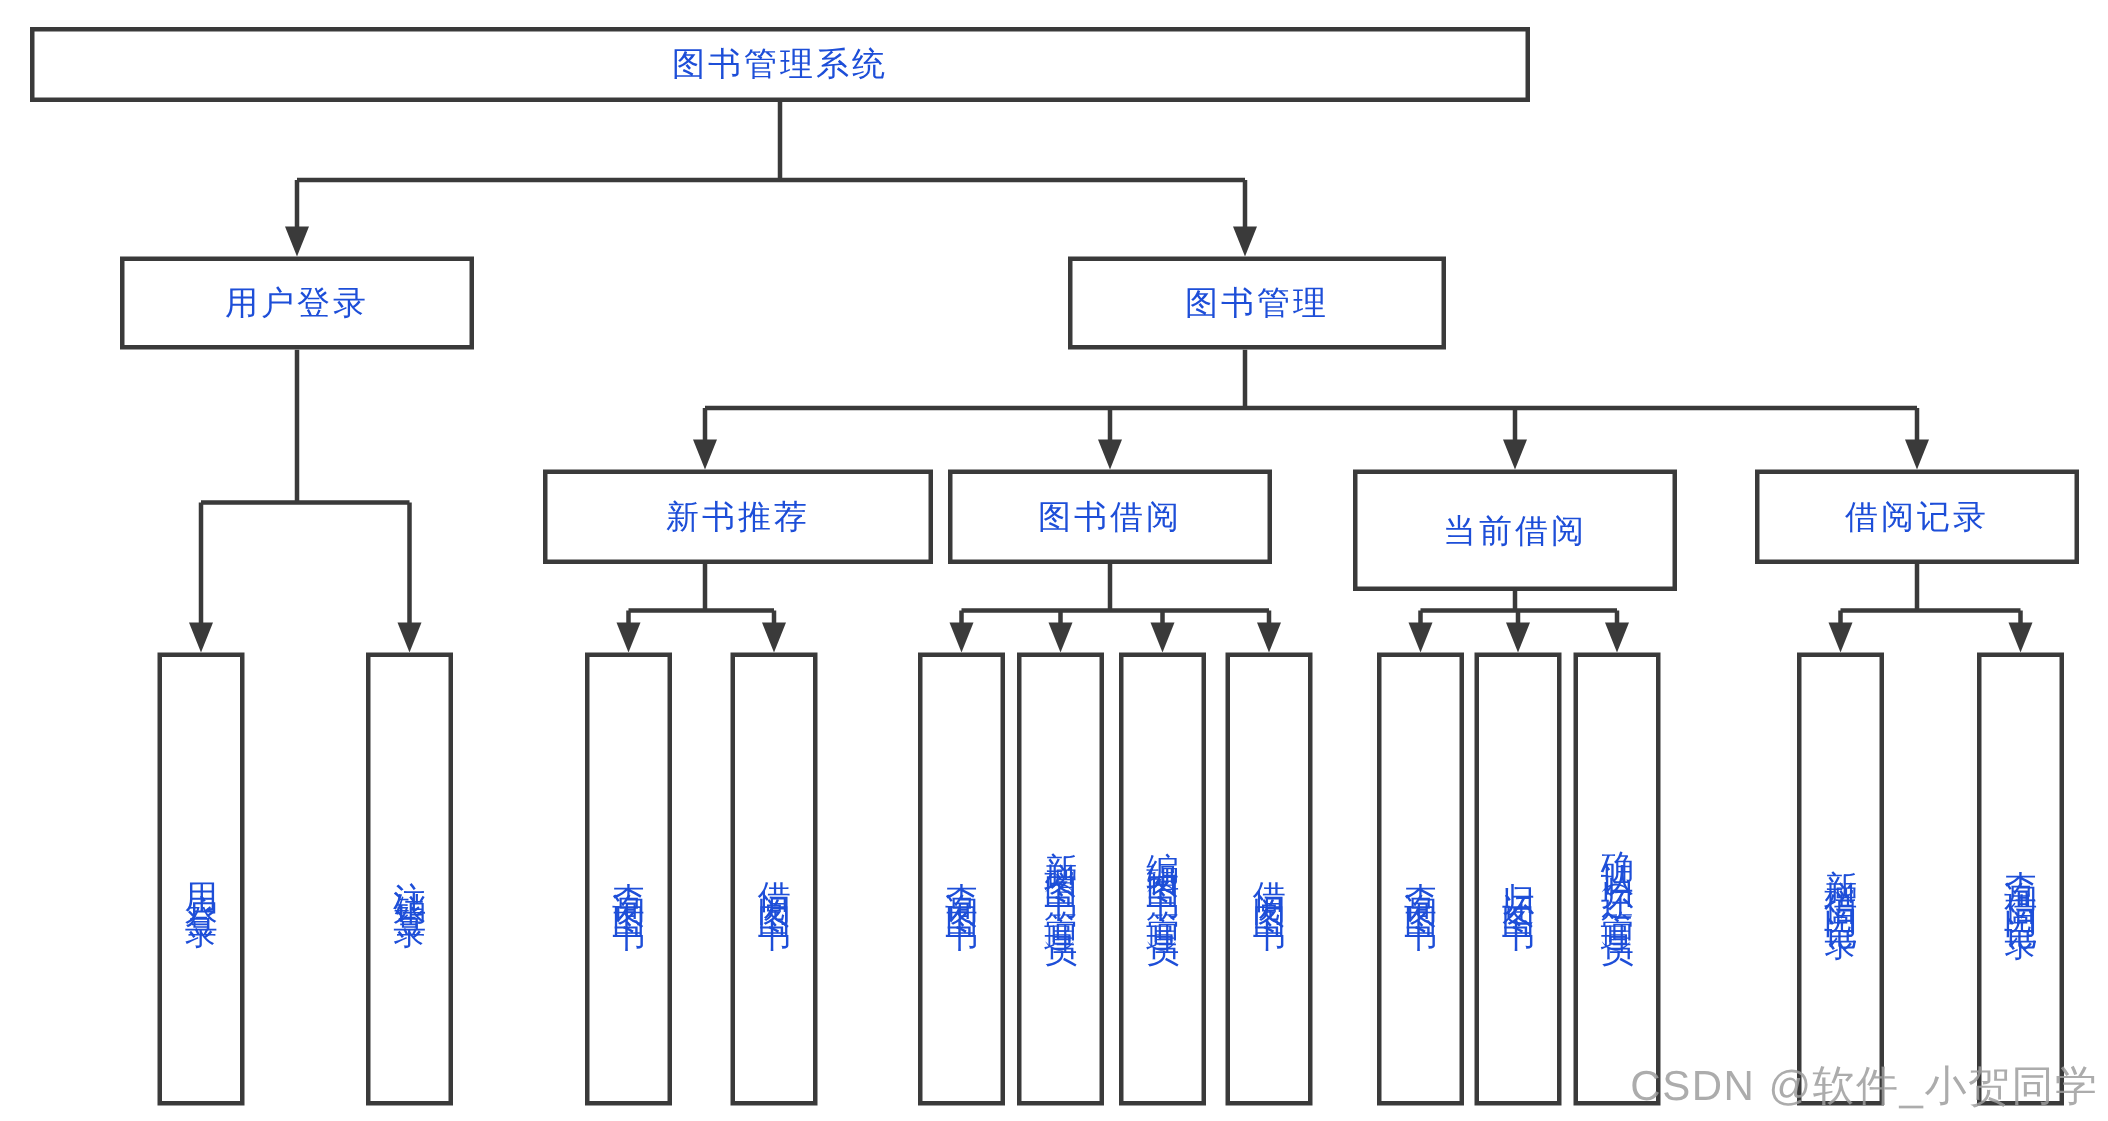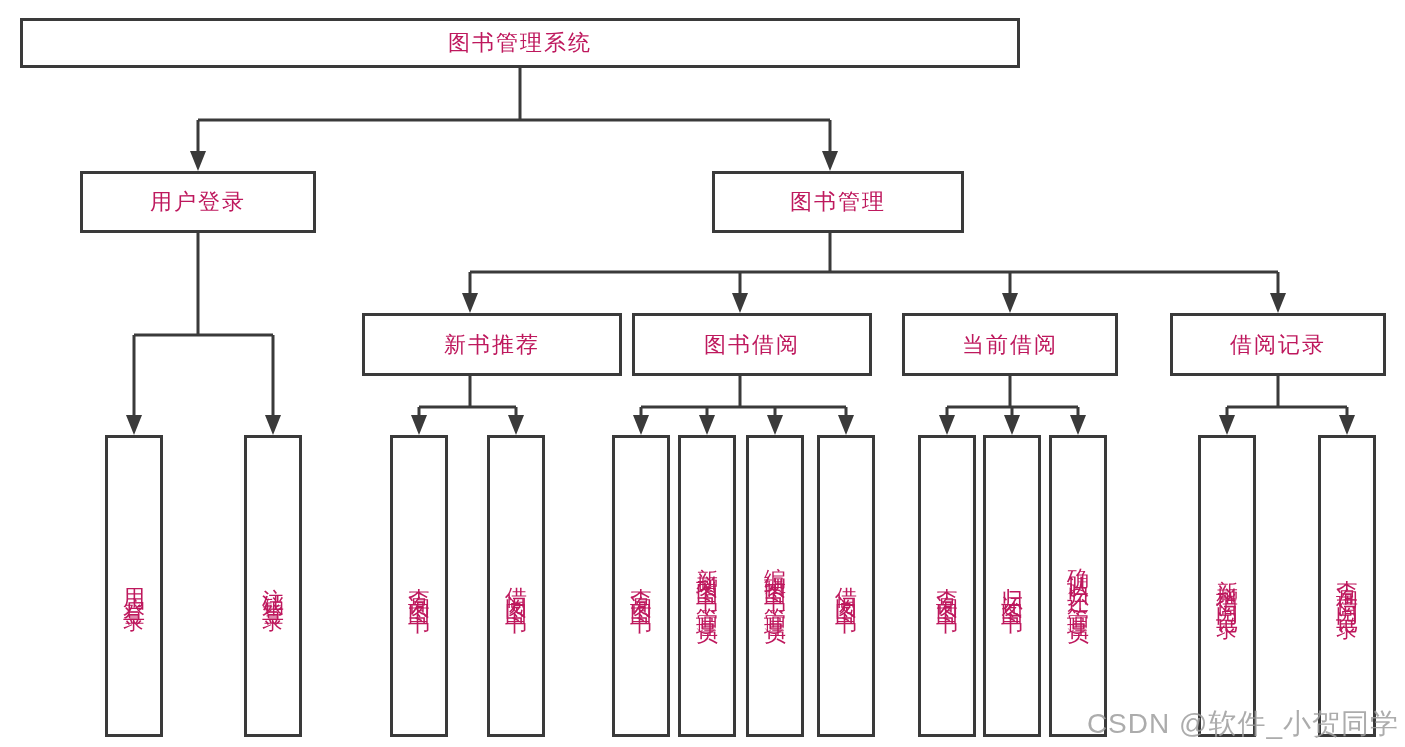--- a/index.html
+++ b/index.html
@@ -25,21 +25,21 @@
     position: absolute;
     box-sizing: border-box;
     border: 3px solid #3a3a3a;
     background: #ffffff;
     display: flex;
     align-items: center;
     justify-content: center;
     z-index: 1;
   }
   .node span {
-    color: #be185d;
+    color: #1d4ed8;
   }
   .h-node span {
     font-size: 22px;
     letter-spacing: 2px;
     white-space: nowrap;
   }
   .v-node span {
     writing-mode: vertical-rl;
     text-orientation: mixed;
     font-size: 22px;
@@ -109,24 +109,24 @@
   <div class="node h-node" style="left:80px; top:171px; width:236px; height:62px">
     <span>用户登录</span>
   </div>
   <div class="node h-node" style="left:712px; top:171px; width:252px; height:62px">
     <span>图书管理</span>
   </div>
 
   <div class="node h-node" style="left:362px; top:313px; width:260px; height:63px">
     <span>新书推荐</span>
   </div>
-  <div class="node h-node" style="left:632px; top:313px; width:240px; height:63px">
+  <div class="node h-node" style="left:632px; top:313px; width:216px; height:63px">
     <span>图书借阅</span>
   </div>
-  <div class="node h-node" style="left:902px; top:313px; width:216px; height:63px">
+  <div class="node h-node" style="left:902px; top:313px; width:216px; height:81px">
     <span>当前借阅</span>
   </div>
   <div class="node h-node" style="left:1170px; top:313px; width:216px; height:63px">
     <span>借阅记录</span>
   </div>
 
   <div class="node v-node" style="left:105px; top:435px; width:58px; height:302px">
     <span>用户登录</span>
   </div>
   <div class="node v-node" style="left:244px; top:435px; width:58px; height:302px">

